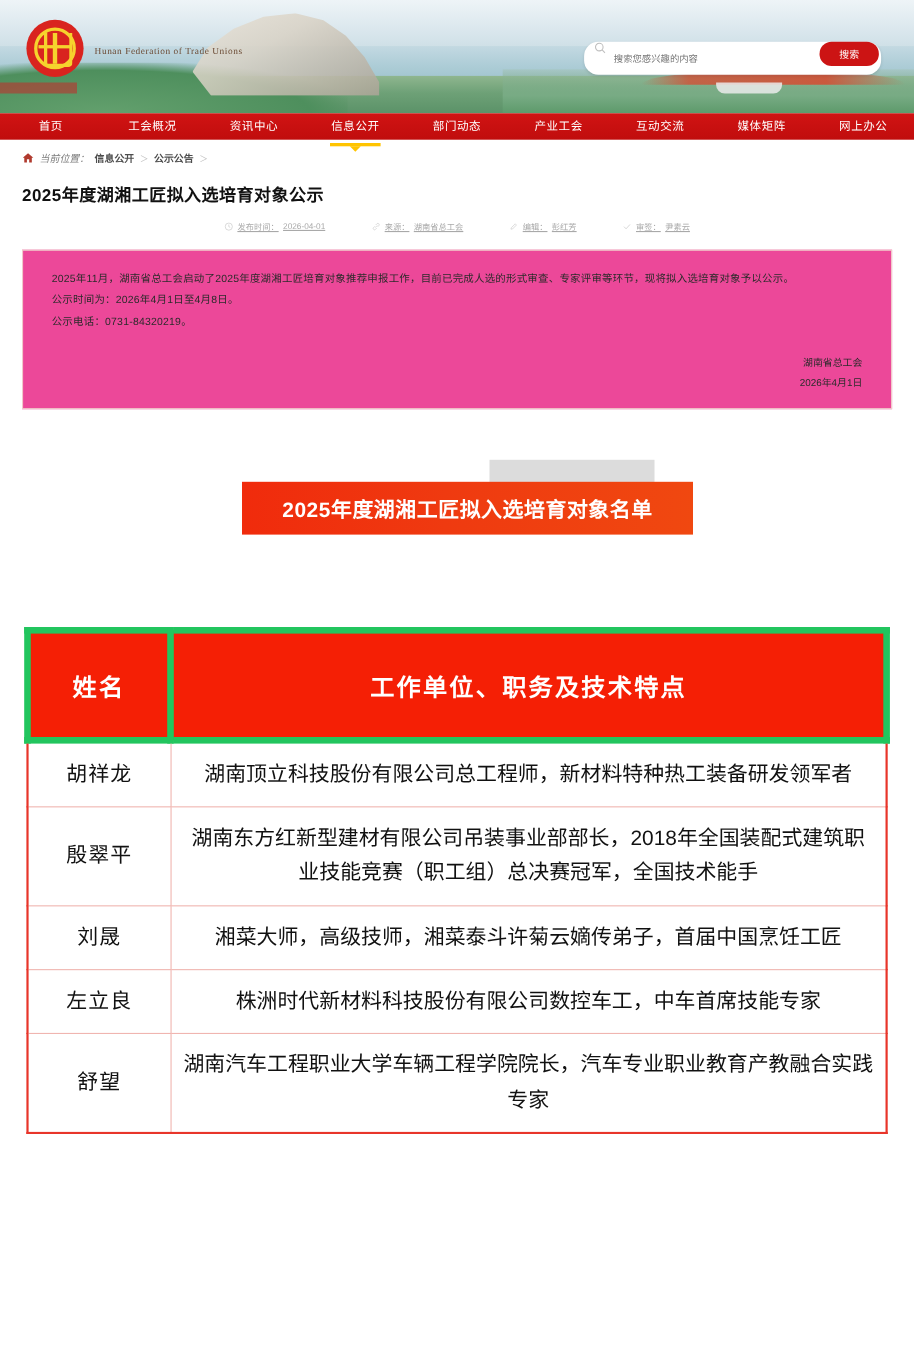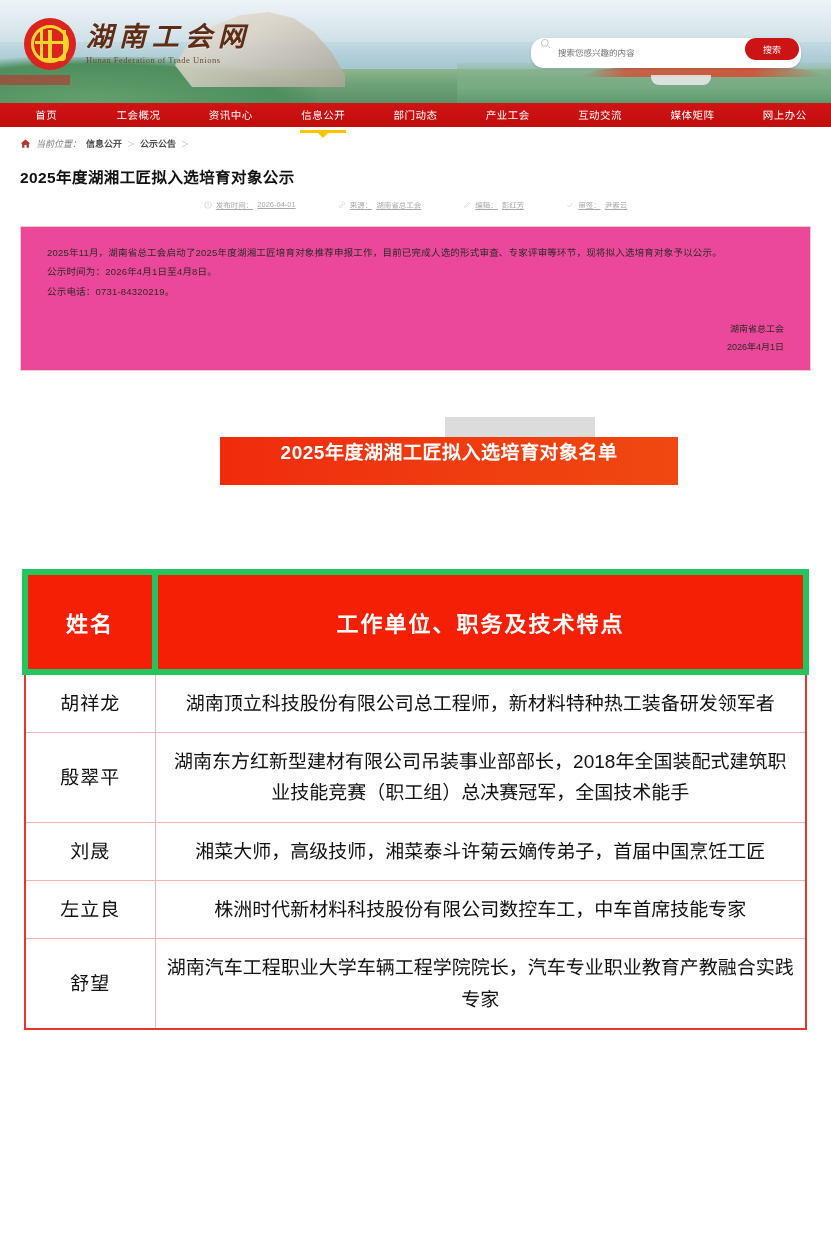--- a/index.html
+++ b/index.html
@@ -179,23 +179,23 @@
     font-size:9px; color:#2b2b2b; line-height:1.9;
   }
 
   
   .banner-zone { position:relative; margin-top:46px; height:92px; }
   .banner-shadow {
     position:absolute; left:425px; top:0; width:150px; height:40px;
     background:#dcdcdc;
   }
   .banner-red {
-    position:absolute; left:200px; top:20px; width:458px; height:48px;
+    position:absolute; left:200px; top:20px; width:410px; height:48px;
     background:linear-gradient(90deg,#f02b0c 0%,#ef3a10 45%,#f04810 100%);
-    display:flex; align-items:flex-start; justify-content:center;
+    display:flex; align-items:center; justify-content:center;
   }
   .banner-text {
     color:#fff; font-size:19px; font-weight:700; letter-spacing:.5px;
     white-space:nowrap;
     font-family:"Liberation Sans","DejaVu Sans",sans-serif;
   }
 
   
   .table-wrap { padding:0 22px; margin-top:60px; }
   table.roster {
@@ -232,21 +232,20 @@
   <div class="hdr-bridge"></div>
   <div class="hdr-boat"></div>
   <div class="hdr-left-red"></div>
 
   <div class="logo-block">
     <div class="emblem">
       <span class="emblem-bar"></span>
       <span class="emblem-stem"></span>
     </div>
     <div class="wordmark">
-      <span class="wordmark-cn">湖南工会网</span>
       <span class="wordmark-en">Hunan Federation of Trade Unions</span>
     </div>
   </div>
 
   <div class="search-wrap">
     <svg class="search-icon" viewBox="0 0 16 16">
       <circle cx="7" cy="7" r="5" fill="none" stroke="#888" stroke-width="1.4"></circle>
       <line x1="10.8" y1="10.8" x2="14.5" y2="14.5" stroke="#888" stroke-width="1.4"></line>
     </svg>
     <input class="search-input" type="text" placeholder="搜索您感兴趣的内容" style="">

